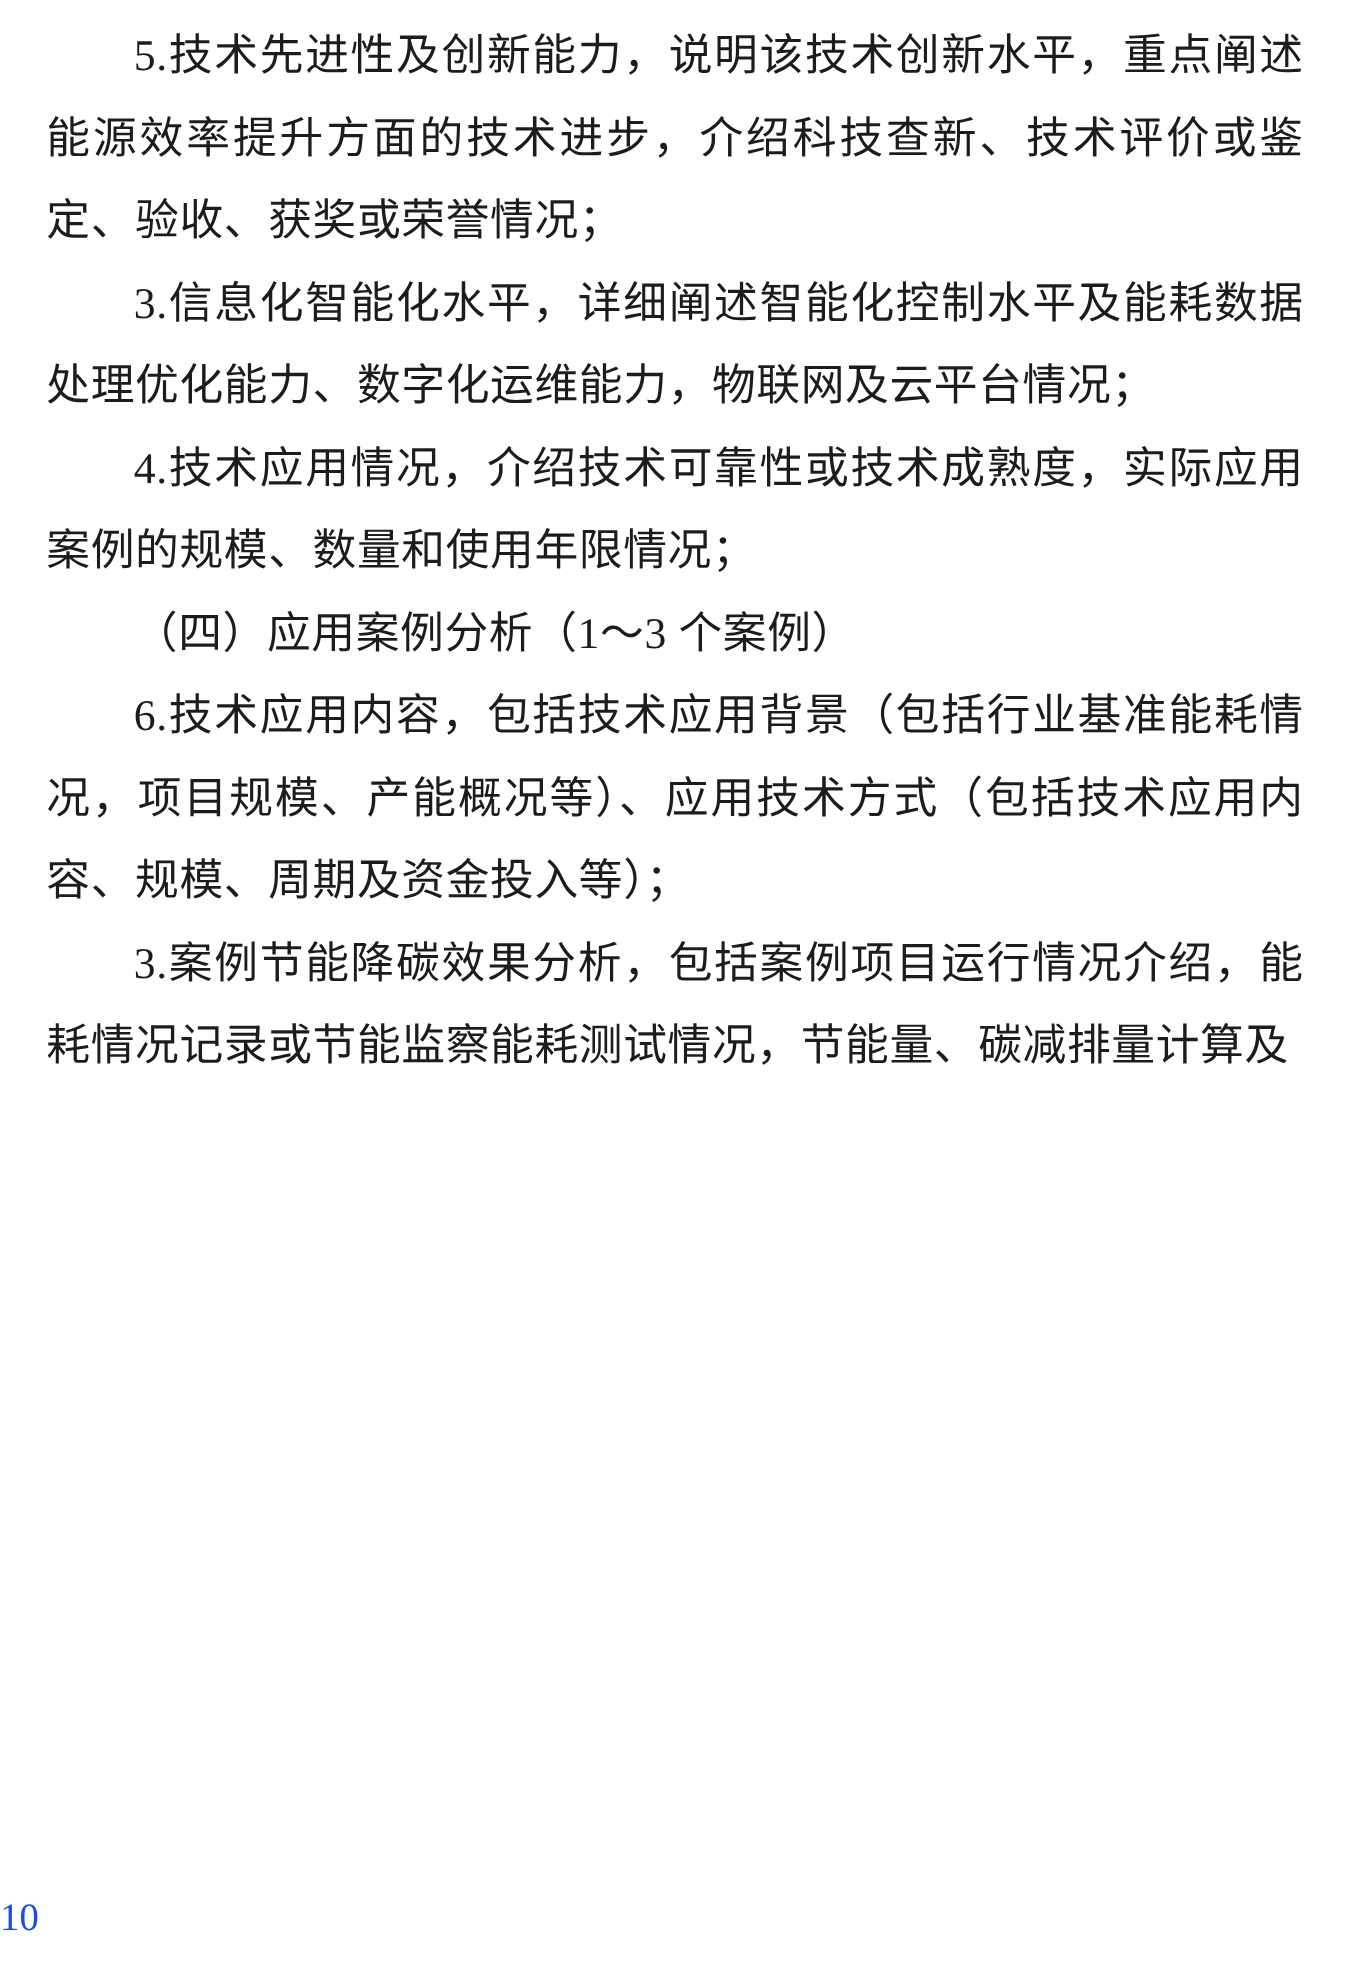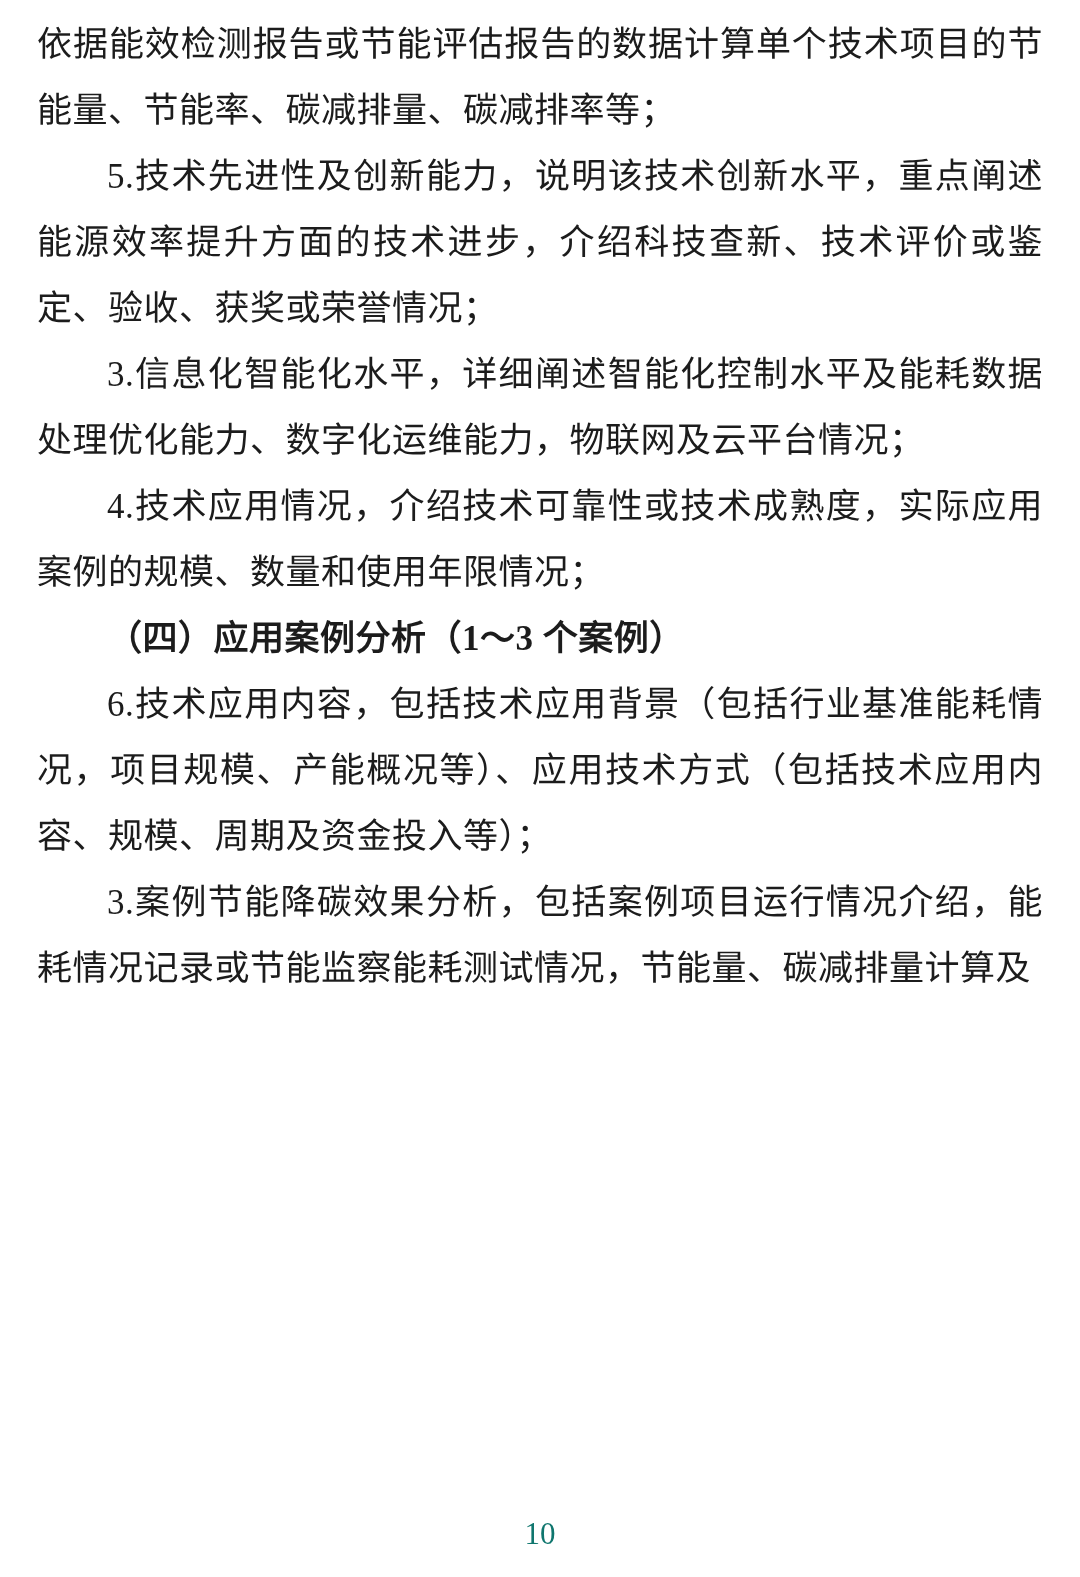--- a/index.html
+++ b/index.html
@@ -29,39 +29,37 @@
   }
   .content p {
     margin: 0;
     padding: 0;
     text-indent: 2em;
   }
   .content p.continuation {
     text-indent: 0;
   }
   .content p.heading {
-    font-weight: bold;
+    font-weight: normal;
   }
   .page-number {
     position: absolute;
     left: 0;
     top: 1516px;
     width: 100%;
-    text-align: center;
     font-size: 31px;
     line-height: 36px;
-    color: #0f766e;
+    color: #1d4ed8;
   }
 </style>
 </head>
 <body>
 
 <div class="page">
   <div class="content">
-    <p class="continuation">依据能效检测报告或节能评估报告的数据计算单个技术项目的节能量、节能率、碳减排量、碳减排率等；</p>
     <p>5.技术先进性及创新能力，说明该技术创新水平，重点阐述能源效率提升方面的技术进步，介绍科技查新、技术评价或鉴定、验收、获奖或荣誉情况；</p>
     <p>3.信息化智能化水平，详细阐述智能化控制水平及能耗数据处理优化能力、数字化运维能力，物联网及云平台情况；</p>
     <p>4.技术应用情况，介绍技术可靠性或技术成熟度，实际应用案例的规模、数量和使用年限情况；</p>
     <p class="heading">（四）应用案例分析（1～3 个案例）</p>
     <p>6.技术应用内容，包括技术应用背景（包括行业基准能耗情况，项目规模、产能概况等）、应用技术方式（包括技术应用内容、规模、周期及资金投入等）；</p>
     <p>3.案例节能降碳效果分析，包括案例项目运行情况介绍，能耗情况记录或节能监察能耗测试情况，节能量、碳减排量计算及</p>
   </div>
 
   <div class="page-number">10</div>
 </div>

